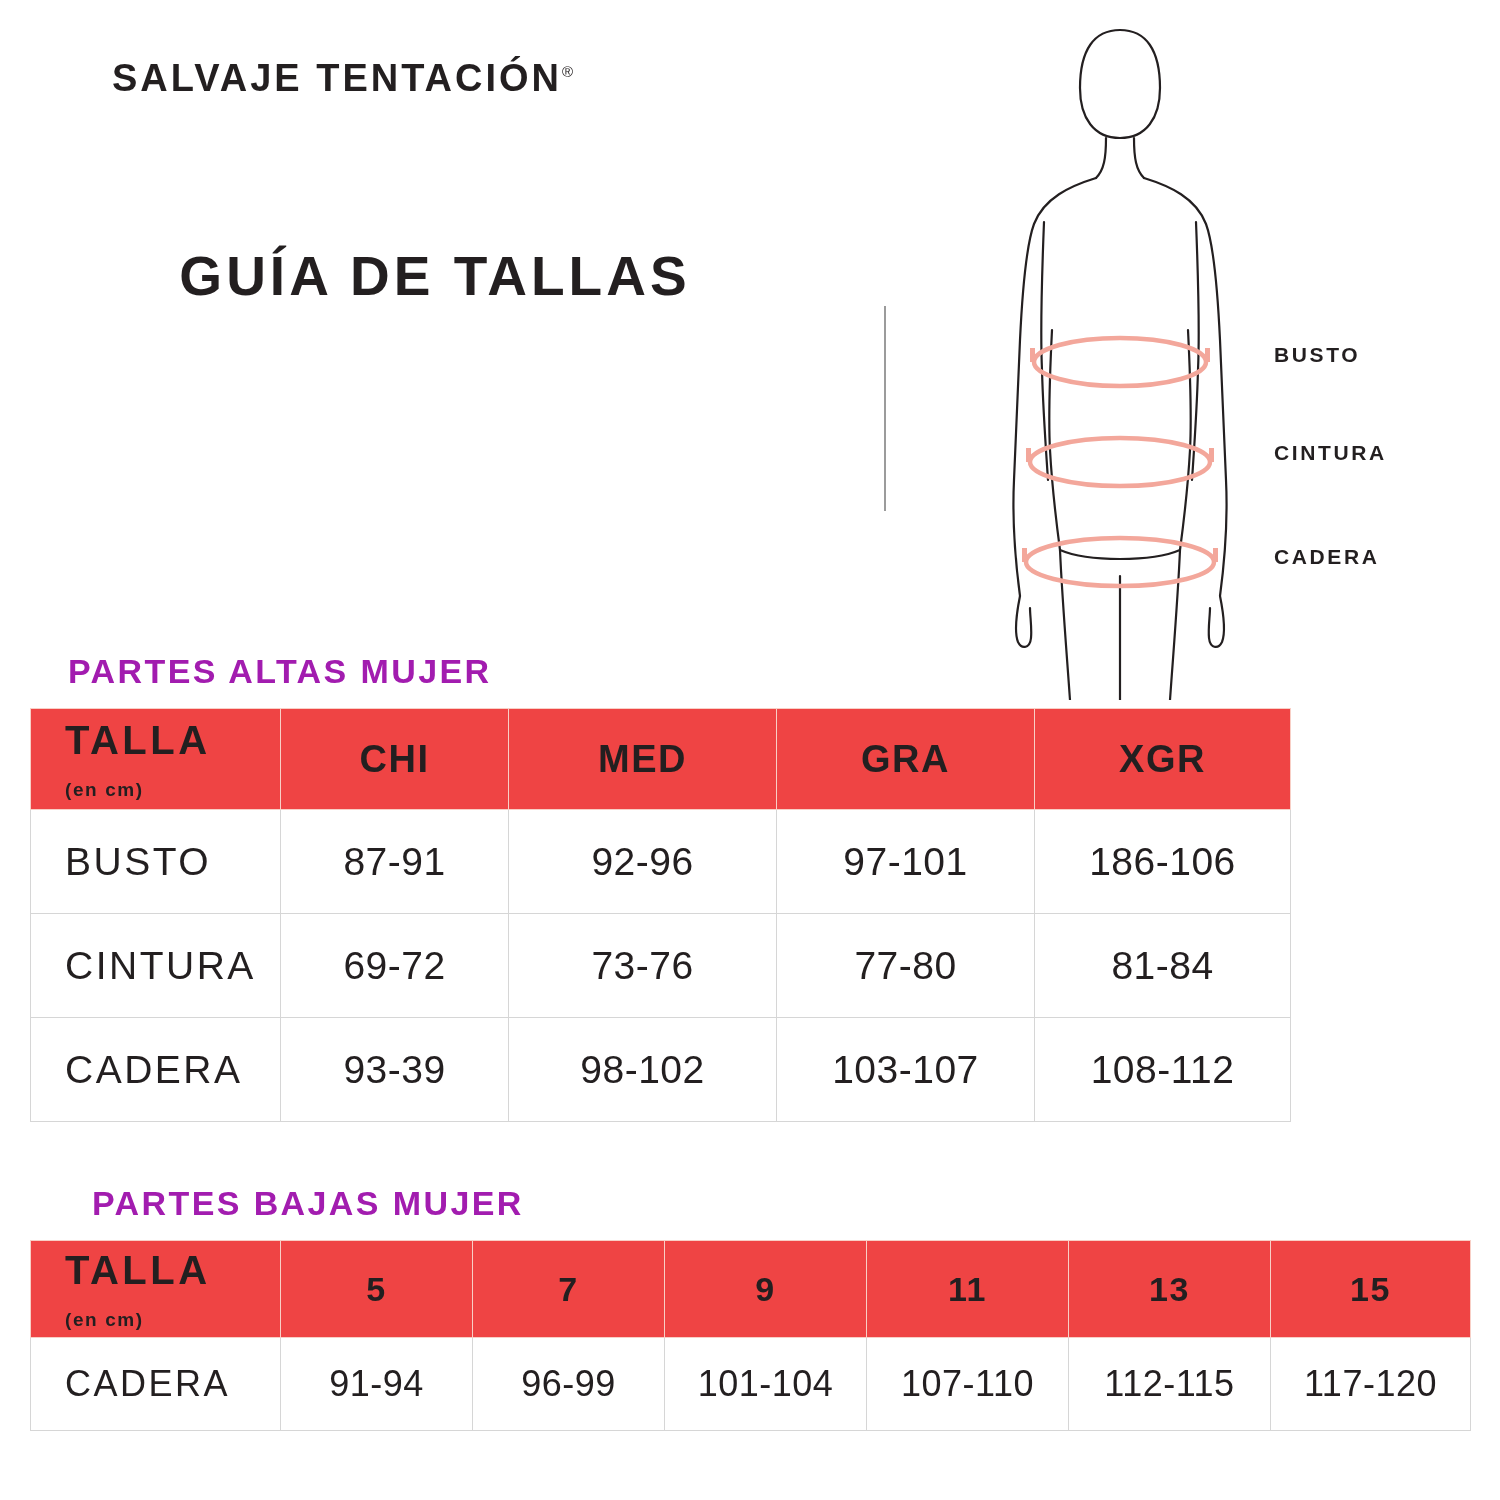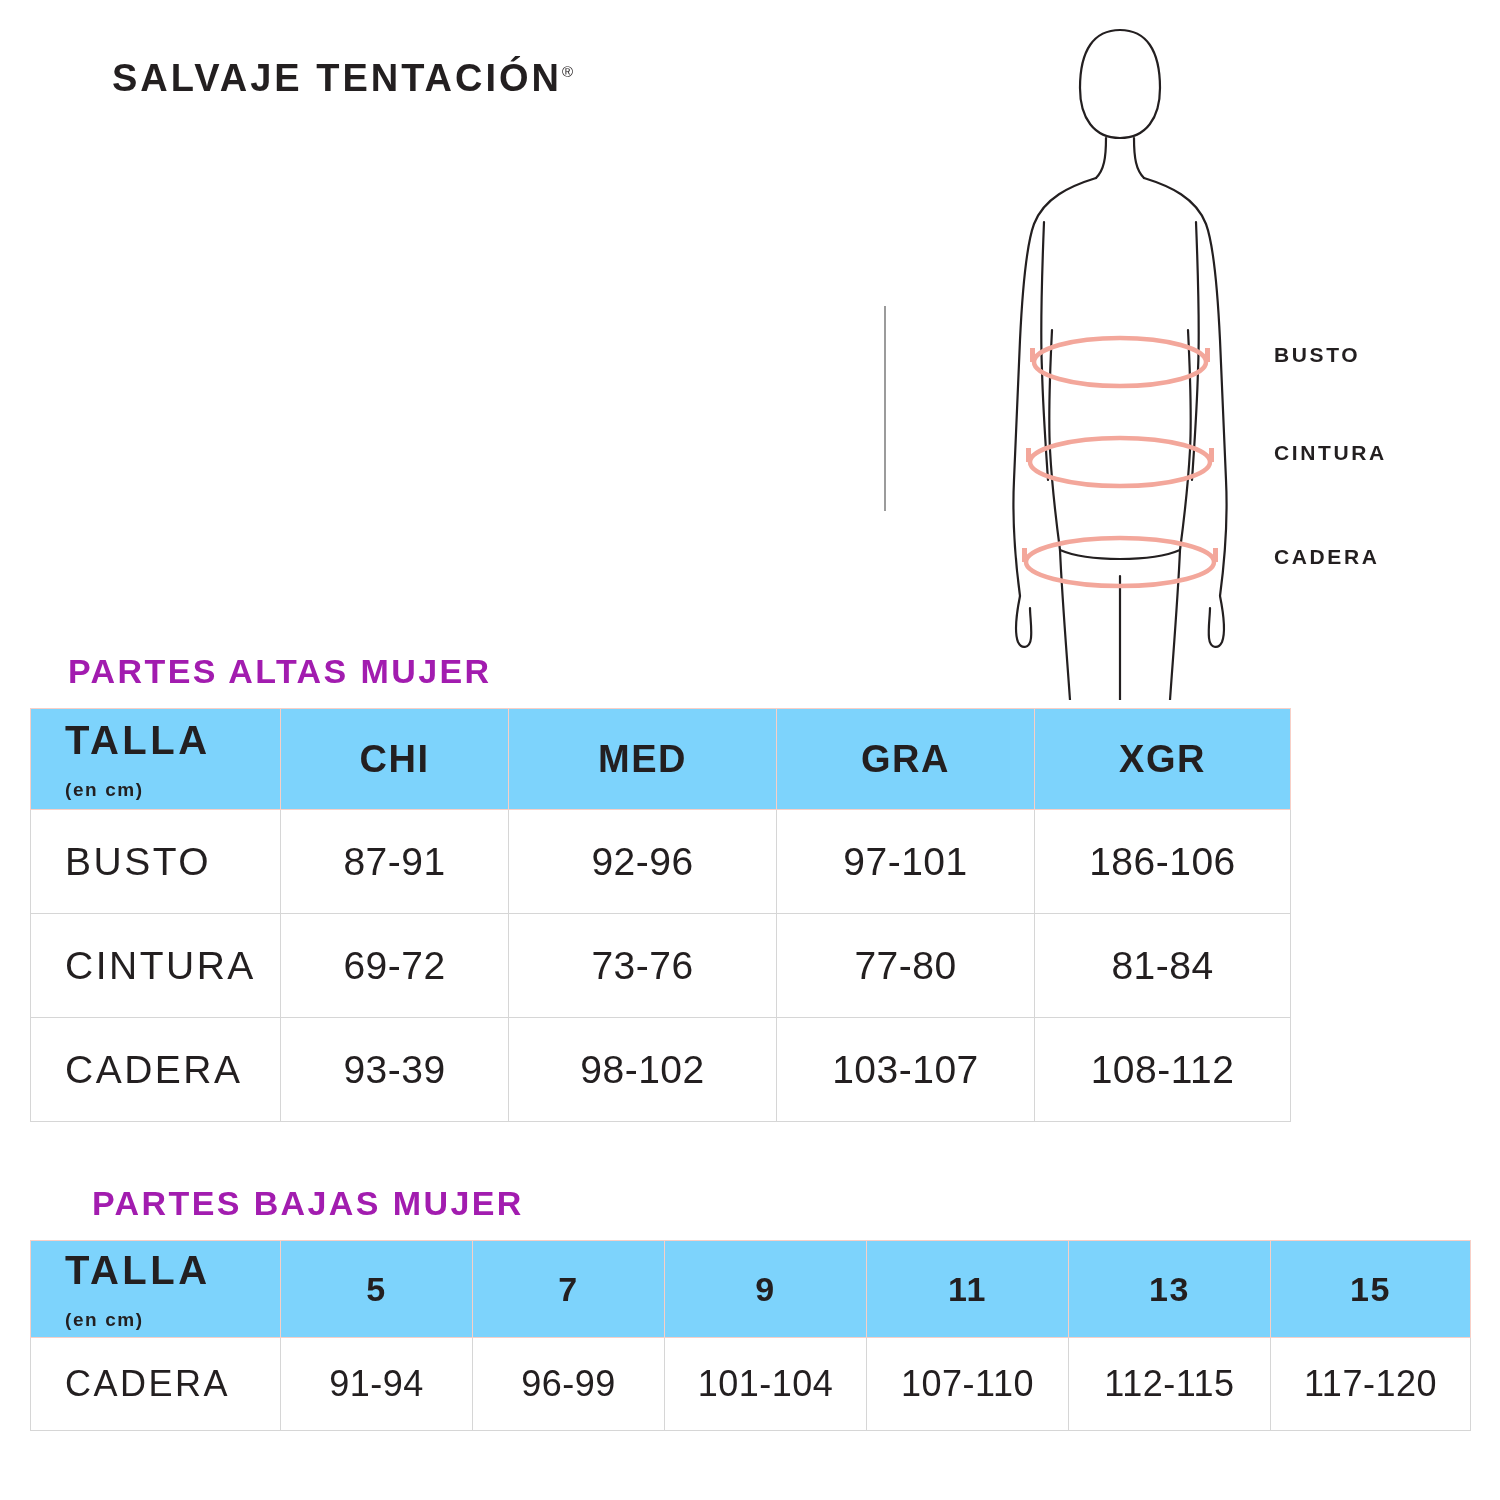--- a/index.html
+++ b/index.html
@@ -114,21 +114,21 @@
 
   table td, table th {
     border: 1.6px solid #d6d6d6;
     text-align: center;
     vertical-align: middle;
     padding: 0;
   }
 
   
   .hdr td, .hdr th {
-    background: #7dd3fc;
+    background: #ef4444;
     border-color: #f8cfc6;
     height: 100px;
     font-size: 38px;
     font-weight: bold;
     letter-spacing: 1.5px;
     color: #231f20;
   }
   .hdr .talla-cell {
     text-align: left;
     padding-left: 34px;
@@ -168,20 +168,21 @@
   #table-bottom .body-row td.rowhead { letter-spacing: 2.5px; }
 </style>
 </head>
 <body>
 
 <div class="brand">
   <span>SALVAJE TENTACIÓN</span><span class="reg">®</span>
 </div>
 
 <div class="intro">
+  <div class="intro-title">GUÍA DE TALLAS</div>
 </div>
 
 <div class="divider"></div>
 
 <div class="figure-wrap">
   <svg width="320" height="690" viewBox="0 0 320 690" fill="none">
     <g stroke="#231f20" stroke-width="2.2" fill="none" stroke-linecap="round" stroke-linejoin="round">
 
       <path d="M120 78 C120 40 134 20 160 20 C186 20 200 40 200 78 C200 108 186 128 160 128 C134 128 120 108 120 78 Z"></path>
 

